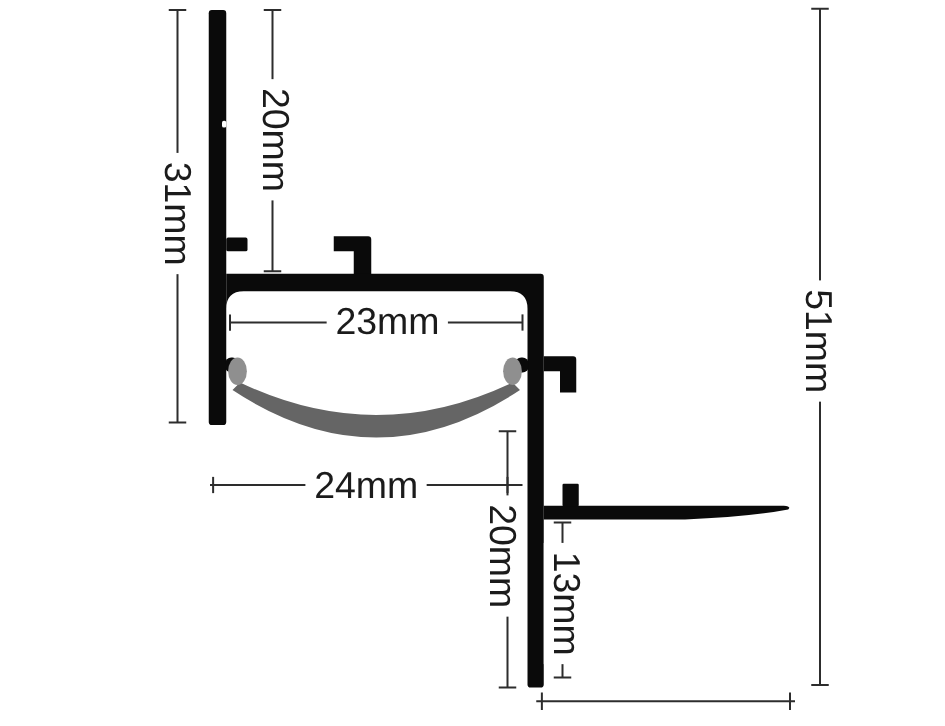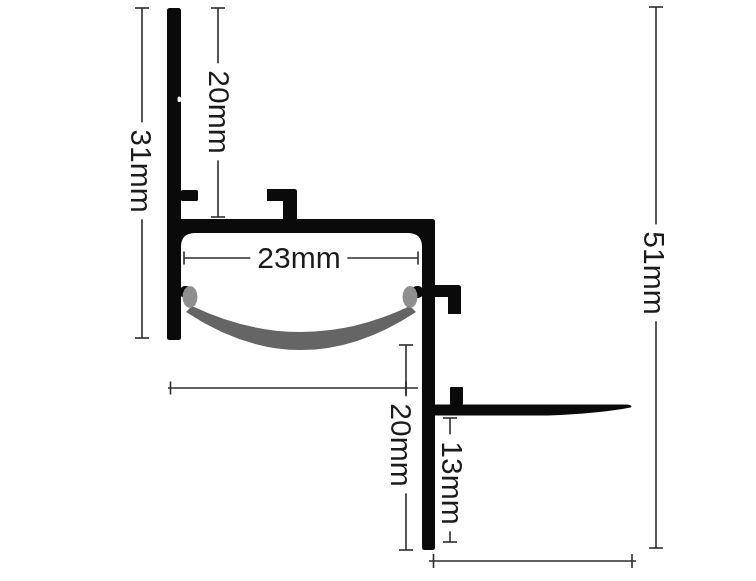--- a/index.html
+++ b/index.html
@@ -115,22 +115,23 @@
         <line x1="649" y1="7" x2="663" y2="7"></line>
         <line x1="649" y1="548" x2="663" y2="548"></line>
       </g>
     </g>
   </svg>
 
   <div class="lbl rot" style="left:219px;top:112px">20mm</div>
 
   <div class="lbl rot" style="left:141px;top:171px">31mm</div>
 
-  <div class="lbl" style="left:299px;top:258px">23mm</div>
+  <div class="lbl" style="left:310px;top:258px">23mm</div>
 
+  <div class="lbl" style="left:293px;top:389px">24mm</div>
 
   <div class="lbl rot" style="left:401px;top:445px">20mm</div>
 
   <div class="lbl rot" style="left:452px;top:483px">13mm</div>
 
 
   <div class="lbl rot" style="left:654px;top:273px">51mm</div>
 
 </div>
 

